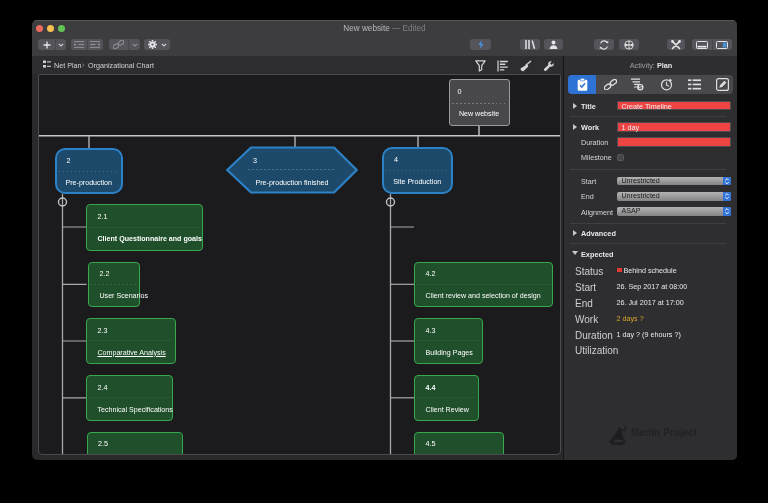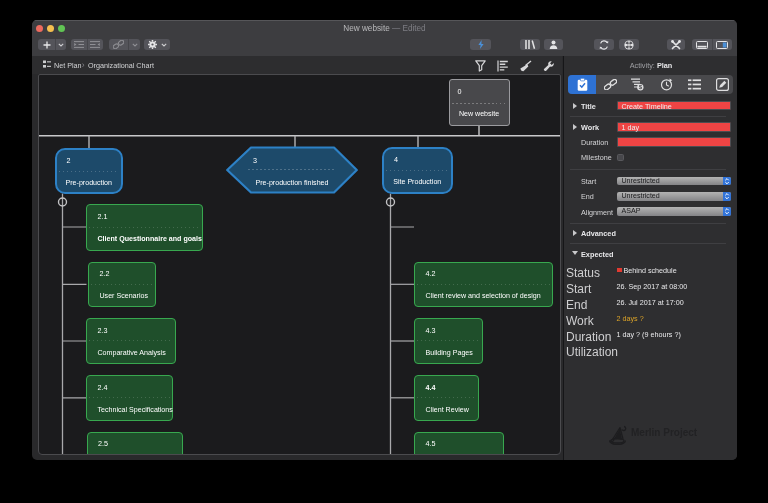--- a/index.html
+++ b/index.html
@@ -32,21 +32,21 @@
 .row-lab { position:absolute; font-size:7.2px; color:#d6d6d8; }
 .row-bold { position:absolute; font-size:7.3px; font-weight:bold; color:#e8e8ea; }
 .tri { position:absolute; width:0; height:0; }
 .tri-r { border-left:4.5px solid #c8c8ca; border-top:3px solid transparent; border-bottom:3px solid transparent; }
 .tri-d { border-top:4.5px solid #c8c8ca; border-left:3px solid transparent; border-right:3px solid transparent; }
 .field { position:absolute; left:52.5px; width:114.5px; height:9.8px; background:#ef4444; border:1px solid #4d4d51; border-radius:1px; font-size:7.2px; color:#eee; padding:0 0 0 4px; line-height:9px; }
 .sep { position:absolute; left:6px; width:156px; height:1px; background:#3f3f42; }
 .dd { position:absolute; left:52.5px; width:114px; height:8.4px; border-radius:2px; background:linear-gradient(#b3b3b3,#848487); font-size:7.1px; color:#1a1a1c; padding-left:5px; line-height:8.6px; }
 .ddb { position:absolute; right:0px; top:0px; width:8px; height:8.4px; background:#3274d9; border-radius:0 2px 2px 0; }
 .val { position:absolute; left:52.5px; font-size:7.2px; color:#e9e9eb; white-space:nowrap; }
-.elab { position:absolute; left:2px; font-size:12px; color:#cfcfd1; }
+.elab { position:absolute; left:11px; font-size:10px; color:#cfcfd1; }
 </style>
 </head>
 <body>
 <div id="win">
 
   <div id="chrome"></div>
   <div class="tl" style="left:4px; background:#ed6a5e;"></div>
   <div class="tl" style="left:15px; background:#f5bf4f;"></div>
   <div class="tl" style="left:26.3px; background:#61c454;"></div>
   <div id="title">New website <span>— Edited</span></div>
@@ -245,29 +245,29 @@
       <div class="num" style="left:10px; top:6px;">4</div>
       <div class="dash" style="top:21px;"></div>
       <div class="lbl" style="top:29px;">Site Production</div>
     </div>
 
     <div class="node gnode" style="left:47px; top:129px; width:117px; height:46.5px;">
       <div class="num" style="left:10.5px; top:6.5px;">2.1</div>
       <div class="dash" style="top:21.5px; background:repeating-linear-gradient(90deg, rgba(255,255,255,0.16) 0 1.5px, transparent 1.5px 4px);"></div>
       <div class="glbl" style="left:10.5px; top:30px;font-weight:bold;">Client Questionnaire and goals</div>
     </div>
-    <div class="node gnode" style="left:49px; top:186.5px; width:68px; height:45.5px;">
+    <div class="node gnode" style="left:49px; top:186.5px; width:52px; height:45.5px;">
       <div class="num" style="left:10.5px; top:6.5px;">2.2</div>
       <div class="dash" style="top:21px; background:repeating-linear-gradient(90deg, rgba(255,255,255,0.16) 0 1.5px, transparent 1.5px 4px);"></div>
       <div class="glbl" style="left:10.5px; top:29.5px;">User Scenarios</div>
     </div>
     <div class="node gnode" style="left:47px; top:243px; width:89.5px; height:46px;">
       <div class="num" style="left:10.5px; top:6.5px;">2.3</div>
       <div class="dash" style="top:21px; background:repeating-linear-gradient(90deg, rgba(255,255,255,0.16) 0 1.5px, transparent 1.5px 4px);"></div>
-      <div class="glbl" style="left:10.5px; top:29.5px;">Comparative Analysis</div>
+      <div class="glbl" style="left:10.5px; top:29.5px;text-decoration:underline;">Comparative Analysis</div>
     </div>
     <div class="node gnode" style="left:47px; top:300px; width:87px; height:45.5px;">
       <div class="num" style="left:10.5px; top:6.5px;">2.4</div>
       <div class="dash" style="top:21px; background:repeating-linear-gradient(90deg, rgba(255,255,255,0.16) 0 1.5px, transparent 1.5px 4px);"></div>
       <div class="glbl" style="left:10.5px; top:29.5px;">Technical Specifications</div>
     </div>
     <div class="node gnode" style="left:47.5px; top:356.5px; width:96px; height:46px;">
       <div class="num" style="left:10.5px; top:6.5px;">2.5</div>
     </div>
 

